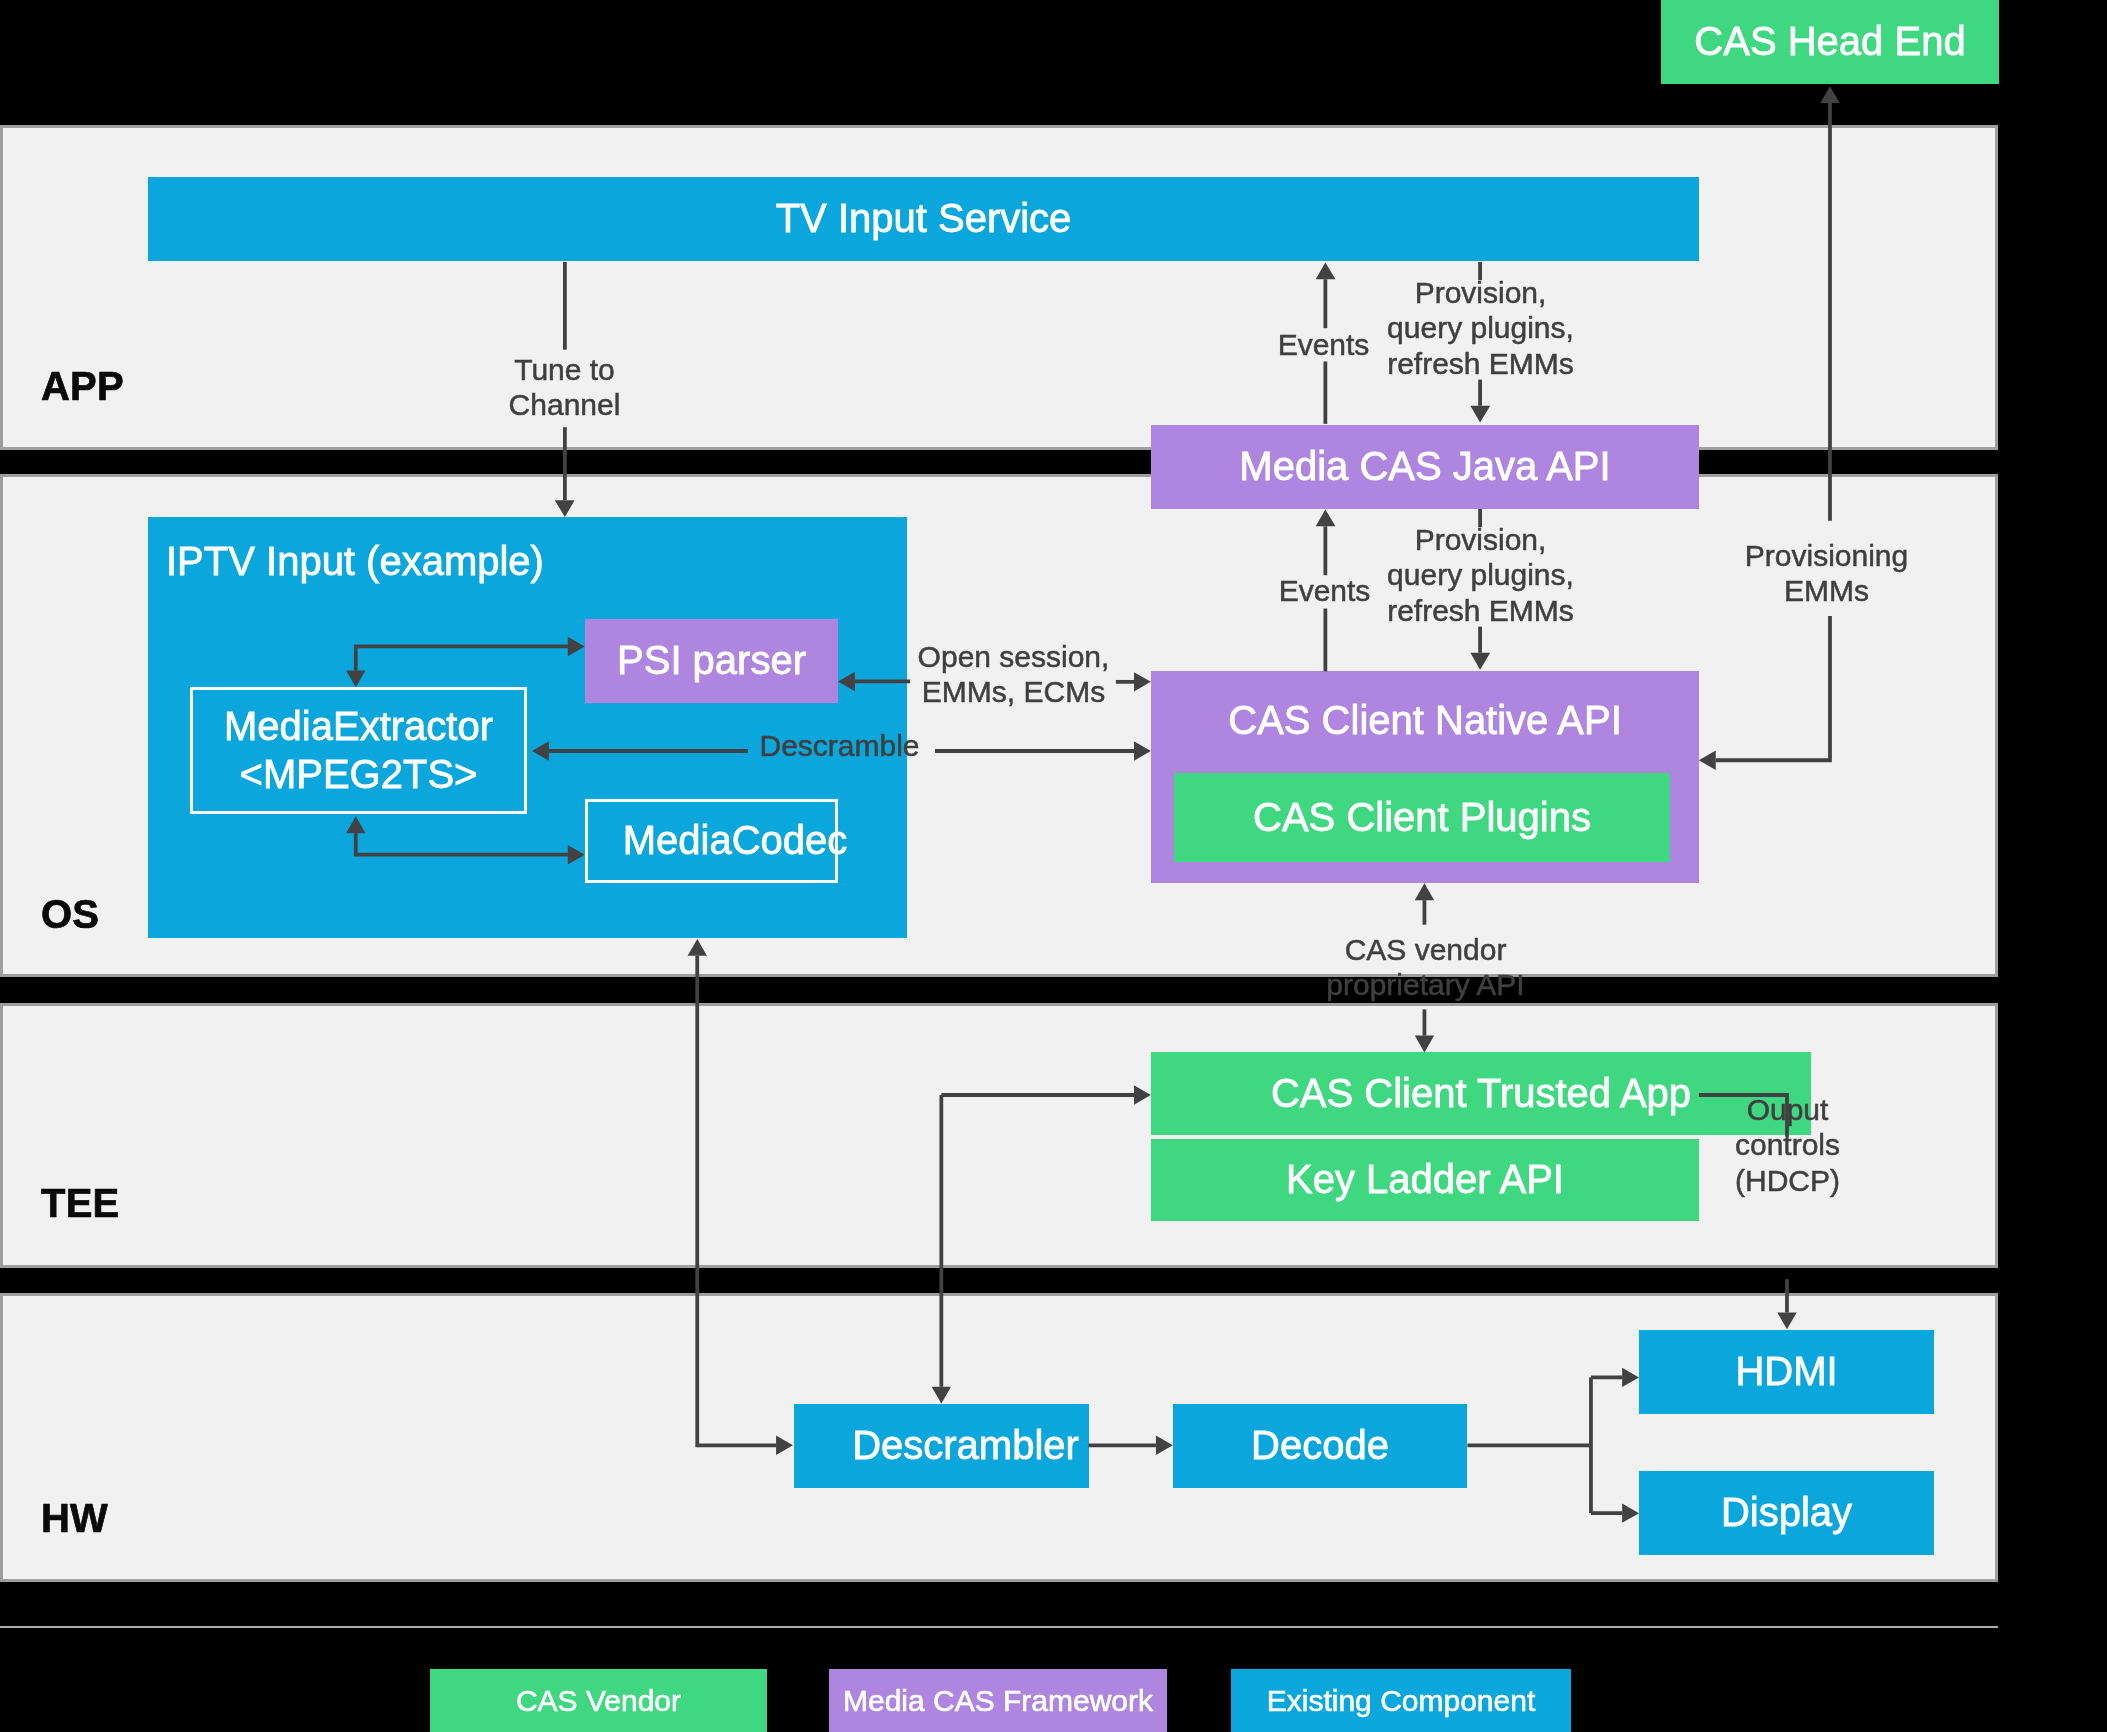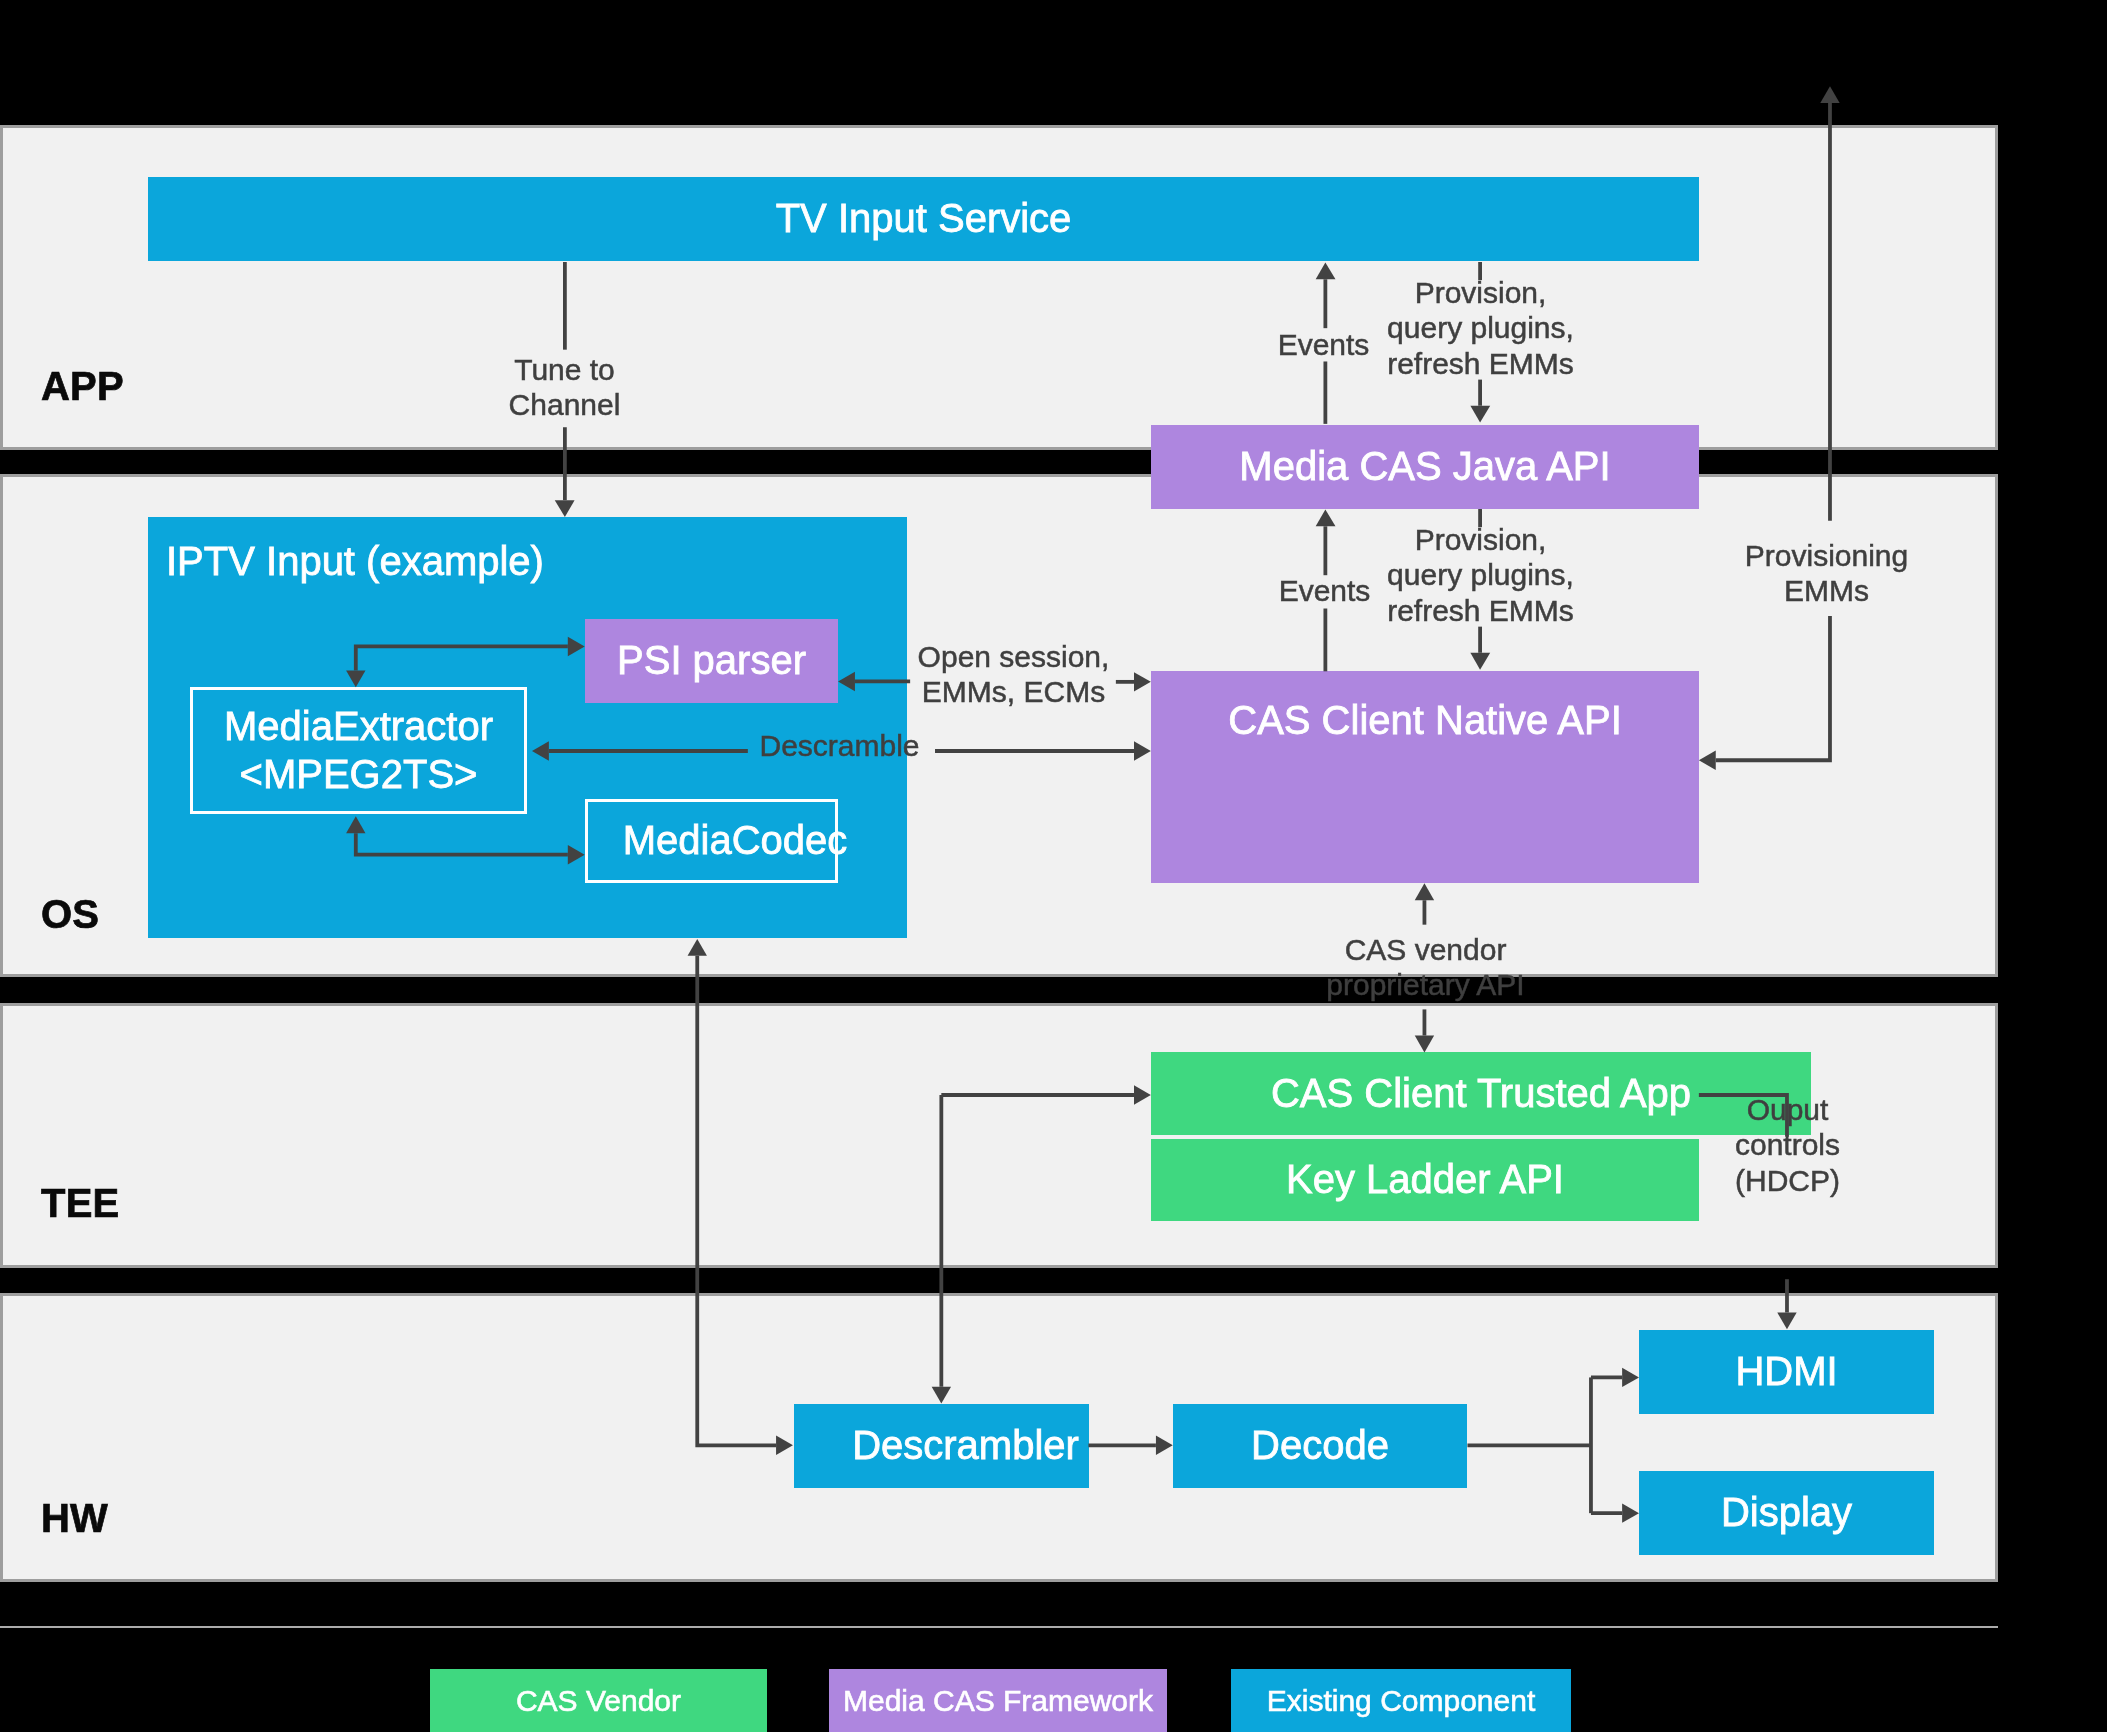--- a/index.html
+++ b/index.html
@@ -27,34 +27,36 @@
   <div class="panel" style="left:0;top:125px;width:1998px;height:325px;"></div>
   <div class="panel" style="left:0;top:474px;width:1998px;height:503px;"></div>
   <div class="panel" style="left:0;top:1003px;width:1998px;height:265px;"></div>
   <div class="panel" style="left:0;top:1293px;width:1998px;height:289px;"></div>
 
   <div class="layer-label" style="left:41px;top:364px;">APP</div>
   <div class="layer-label" style="left:41px;top:892px;">OS</div>
   <div class="layer-label" style="left:41px;top:1181px;">TEE</div>
   <div class="layer-label" style="left:41px;top:1496px;">HW</div>
 
+  <div class="box" style="left:1661px;top:0;width:338px;height:84px;background:#3fd880;">CAS Head End</div>
   <div class="box" style="left:148px;top:177px;width:1551px;height:84px;background:#0ba6db;">TV Input Service</div>
   <div class="box" style="left:1151px;top:425px;width:548px;height:84px;background:#ae86df;">Media CAS Java API</div>
 
   <div style="position:absolute;left:148px;top:517px;width:759px;height:421px;background:#0ba6db;"></div>
   <div style="position:absolute;left:166px;top:539px;color:#fff;font-size:40px;white-space:nowrap;-webkit-text-stroke:0.8px #fff;">IPTV Input (example)</div>
   <div class="box" style="left:585px;top:619px;width:253px;height:84px;background:#ae86df;">PSI parser</div>
   <div class="box" style="left:190px;top:687px;width:337px;height:127px;border:3.8px solid #fff;flex-direction:column;">
     <span>MediaExtractor</span>
     <span>&lt;MPEG2TS&gt;</span>
   </div>
   <div class="box" style="left:585px;top:799px;width:253px;height:84px;border:3.8px solid #fff;padding-left:47px;">MediaCodec</div>
 
   <div style="position:absolute;left:1151px;top:671px;width:548px;height:212px;background:#ae86df;"></div>
   <div style="position:absolute;left:1151px;top:698px;width:548px;text-align:center;color:#fff;font-size:40px;-webkit-text-stroke:0.8px #fff;">CAS Client Native API</div>
+  <div class="box" style="left:1174px;top:773px;width:496px;height:89px;background:#3fd880;">CAS Client Plugins</div>
 
   <div class="box" style="left:1151px;top:1052px;width:660px;height:83px;background:#3fd880;">CAS Client Trusted App</div>
   <div class="box" style="left:1151px;top:1139px;width:548px;height:82px;background:#3fd880;">Key Ladder API</div>
 
   <div class="box" style="left:794px;top:1404px;width:295px;height:84px;background:#0ba6db;padding-left:48px;">Descrambler</div>
   <div class="box" style="left:1173px;top:1404px;width:294px;height:84px;background:#0ba6db;">Decode</div>
   <div class="box" style="left:1639px;top:1330px;width:295px;height:84px;background:#0ba6db;">HDMI</div>
   <div class="box" style="left:1639px;top:1471px;width:295px;height:84px;background:#0ba6db;">Display</div>
 
   <div class="note" style="left:438px;top:352px;width:253px;">Tune to

